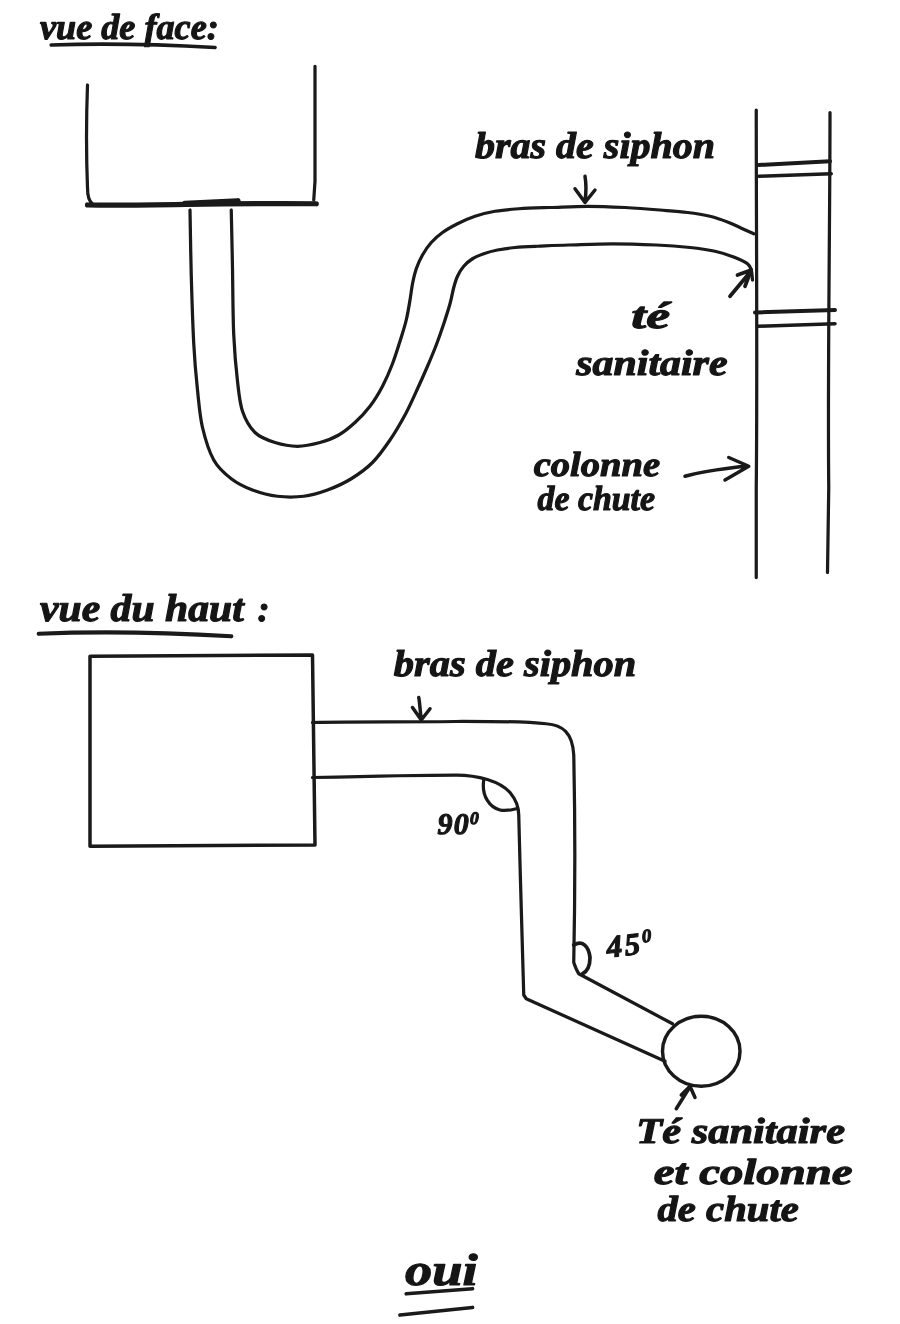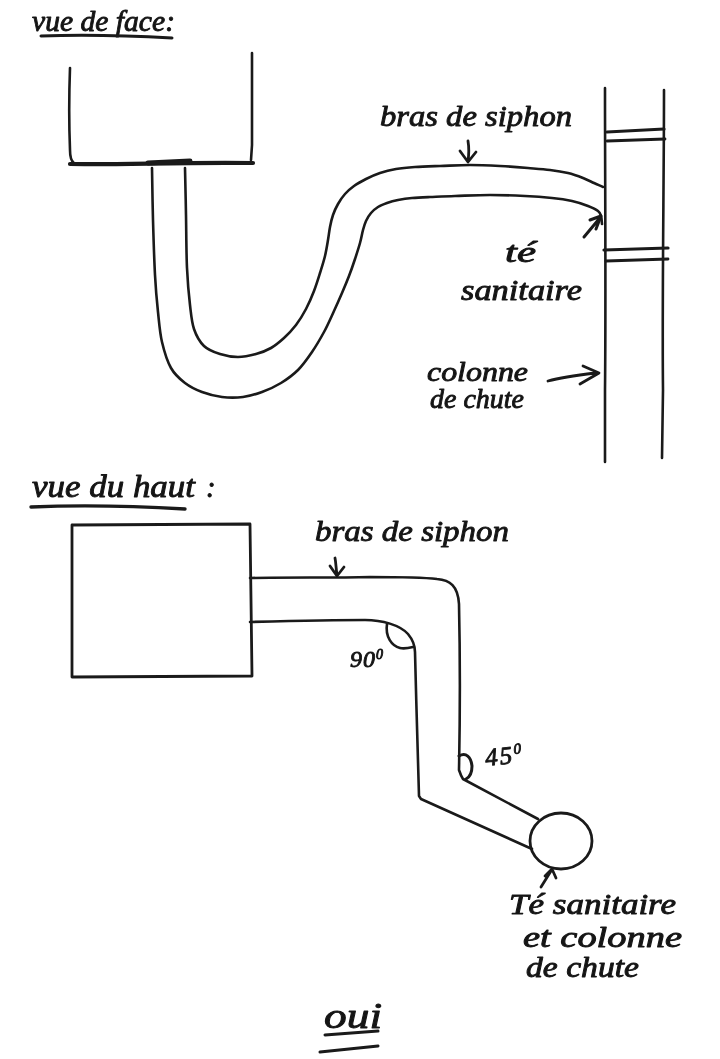--- a/index.html
+++ b/index.html
@@ -1,16 +1,16 @@
 <!DOCTYPE html>
 <html><head>
 <meta charset="utf-8">
 <style>
   html,body{margin:0;padding:0;background:#ffffff;}
-  .page{position:relative;width:720px;height:1059px;background:#ffffff;overflow:hidden;}
+  .page{position:relative;width:720px;height:1059px;background:#ffffff;overflow:hidden;font-weight:bold;}
   svg{position:absolute;left:0;top:0;filter:blur(0.3px);}
   text{font-family:"Liberation Serif",serif;font-style:italic;fill:#151515;stroke:#151515;stroke-width:0.9px;}
 </style>
 </head>
 <body>
 <div class="page">
 <svg width="720" height="1059" viewBox="0 0 720 1059">
 <g fill="none" stroke="#1a1a1a" stroke-width="2.6" stroke-linecap="round" stroke-linejoin="round">
 
 <text x="32" y="31" font-size="29" textLength="143" lengthAdjust="spacingAndGlyphs">vue de face:</text>

